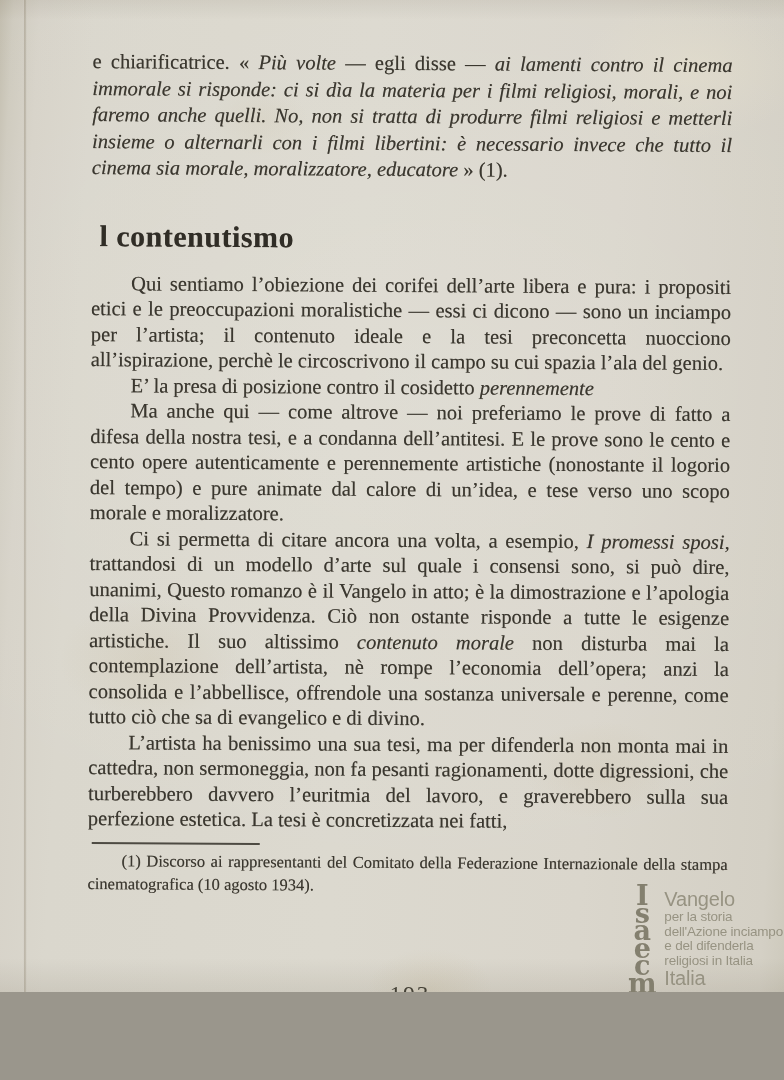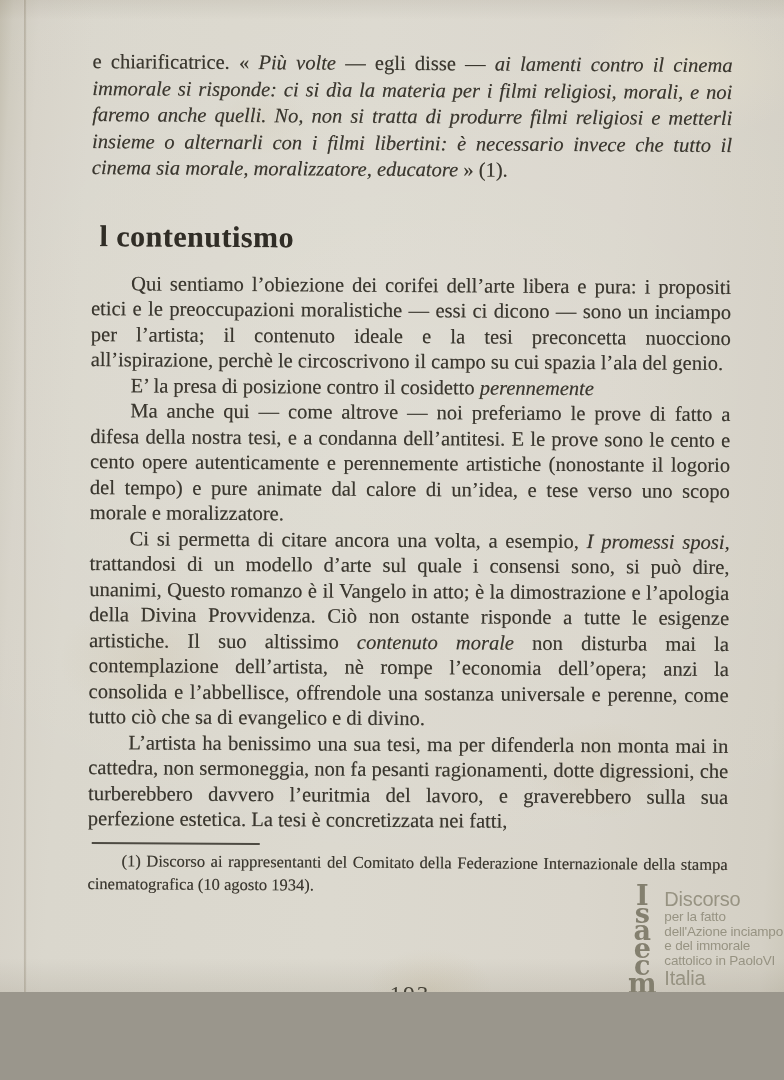--- a/index.html
+++ b/index.html
@@ -100,21 +100,21 @@
   <div class="watermark">
     <div class="wm-letters">
         <div>I</div>
         <div>s</div>
         <div>a</div>
         <div>e</div>
         <div>c</div>
         <div>m</div>
       </div>
     <div class="wm-text">
-        <div class="big">Discorso</div>
-        <div>per la fatto</div>
+        <div class="big">Vangelo</div>
+        <div>per la storia</div>
         <div>dell'Azione inciampo</div>
-        <div>e del immorale</div>
-        <div>cattolico in PaoloVI</div>
+        <div>e del difenderla</div>
+        <div>religiosi in Italia</div>
         <div class="big">Italia</div>
       </div>
   </div>
 </div>
 
 </body></html>

